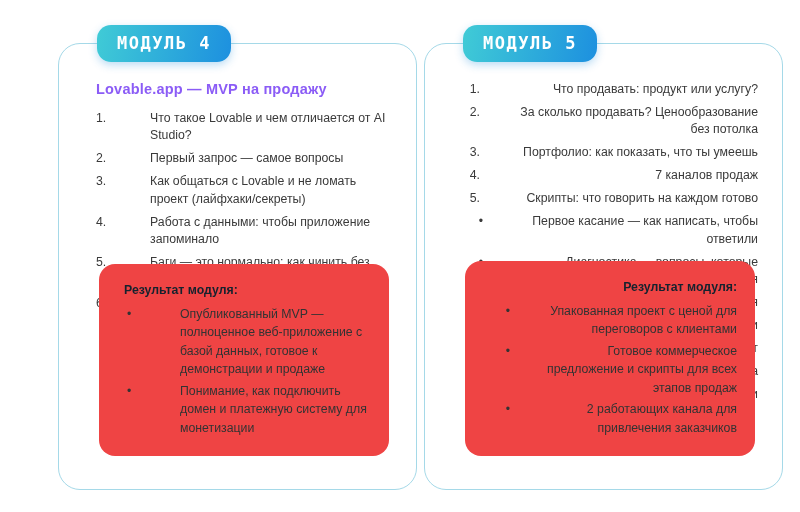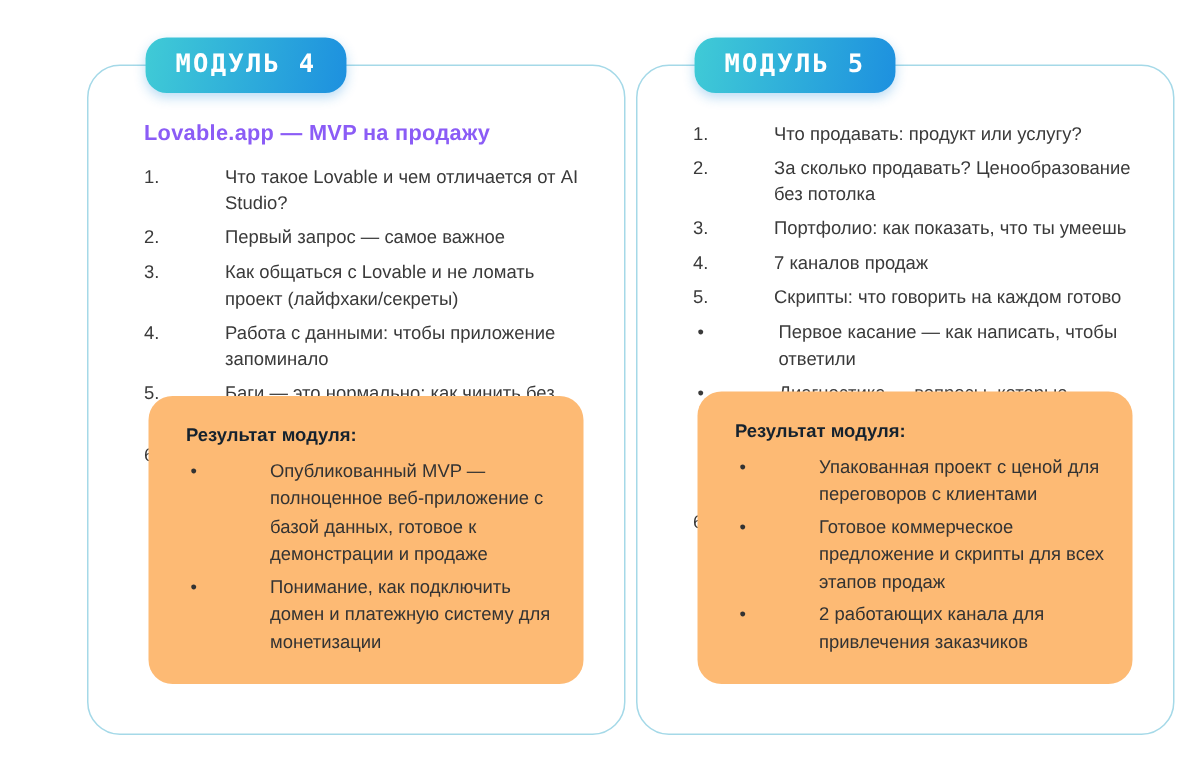--- a/index.html
+++ b/index.html
@@ -10,21 +10,21 @@
     overflow:hidden;
   }
   .card{
     position:absolute;top:43px;width:359px;height:447px;
     background:#ffffff;
     border:1.5px solid #a5d9e8;
     border-radius:22px;
     box-sizing:border-box;
   }
   .card-left{left:58px;}
-  .card-right{left:424px;}
+  .card-right{left:424px;text-align:right;}
   .badge{
     position:absolute;top:-19px;left:38px;
     background:linear-gradient(100deg,#40cbd6 0%,#1d90df 100%);
     color:#ffffff;
     font-family:"DejaVu Sans Mono", monospace;
     font-weight:bold;
     font-size:17px;
     letter-spacing:1.5px;
     padding:8px 20px 9px 20px;
     border-radius:14px;
@@ -39,21 +39,21 @@
   .row{
     display:flex;
     font-size:12.3px;line-height:1.42;color:#3a3a3a;
     margin-bottom:5.5px;
   }
   .marker{flex:0 0 18px;width:18px;}
   .marker.dot{padding-left:3px;}
   .row-text{flex:1;margin-left:36px;}
   .result-box{
     position:absolute;left:40px;right:27px;bottom:33px;
-    background:#fdba74;
+    background:#ef4444;
     border-radius:16px;
     padding:19px 18px 16px 25px;
     box-sizing:border-box;
   }
   .result-heading{
     font-size:12.3px;font-weight:bold;color:#15222e;
     margin:0 0 8px 0;
   }
   .result-row{
     display:flex;
@@ -69,21 +69,21 @@
   <div class="badge">МОДУЛЬ 4</div>
   <div class="content">
     <div class="card-title">Lovable.app — MVP на продажу</div>
     <div>
       <div class="row">
           <span class="marker">1.</span>
           <span class="row-text">Что такое Lovable и чем отличается от AI Studio?</span>
         </div>
       <div class="row">
           <span class="marker">2.</span>
-          <span class="row-text">Первый запрос — самое важное</span>
+          <span class="row-text">Первый запрос — самое вопросы</span>
         </div>
       <div class="row">
           <span class="marker">3.</span>
           <span class="row-text">Как общаться с Lovable и не ломать проект (лайфхаки/секреты)</span>
         </div>
       <div class="row">
           <span class="marker">4.</span>
           <span class="row-text">Работа с данными: чтобы приложение запоминало</span>
         </div>
       <div class="row">

